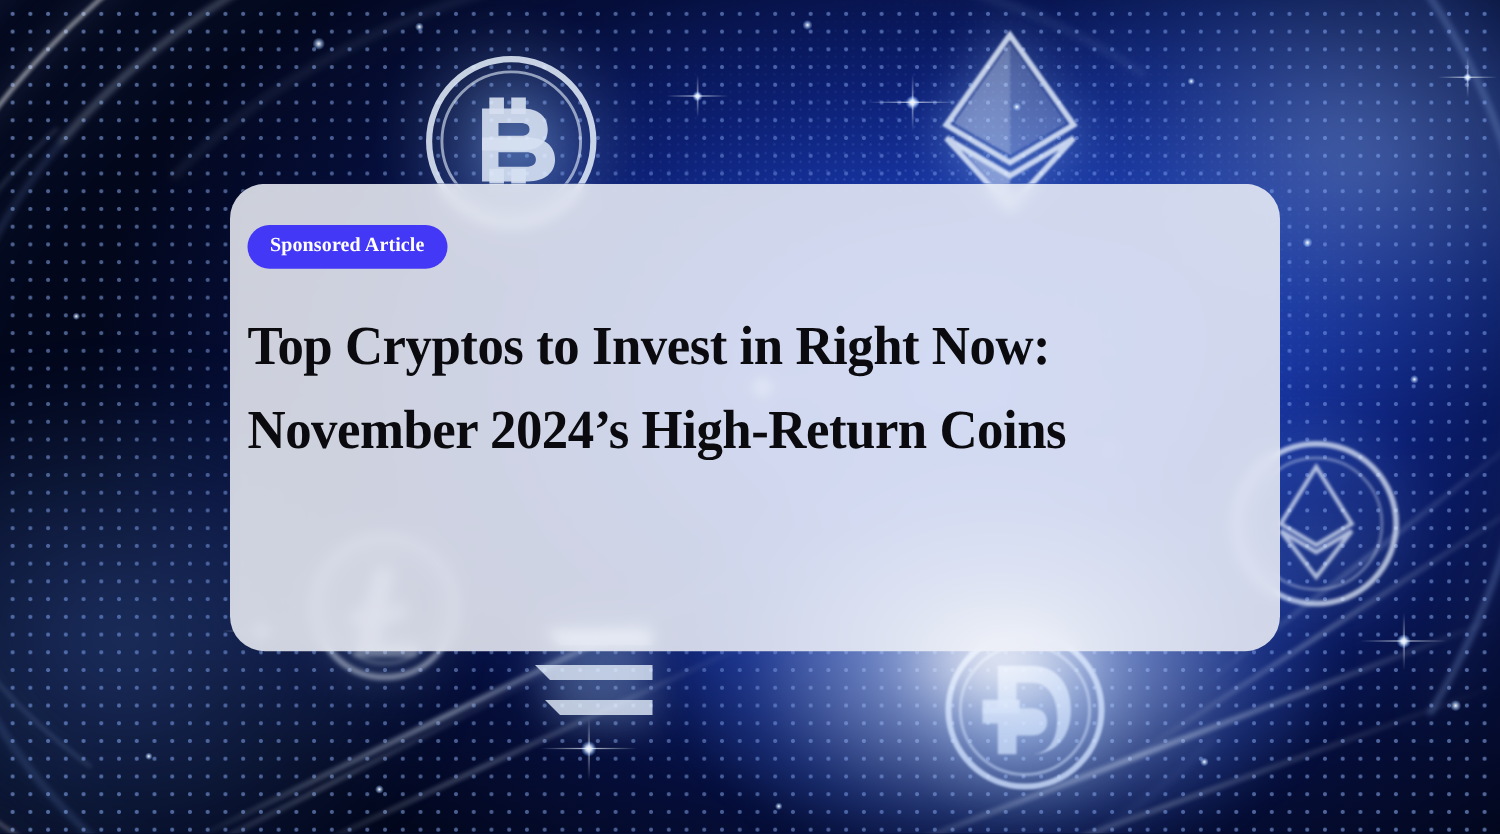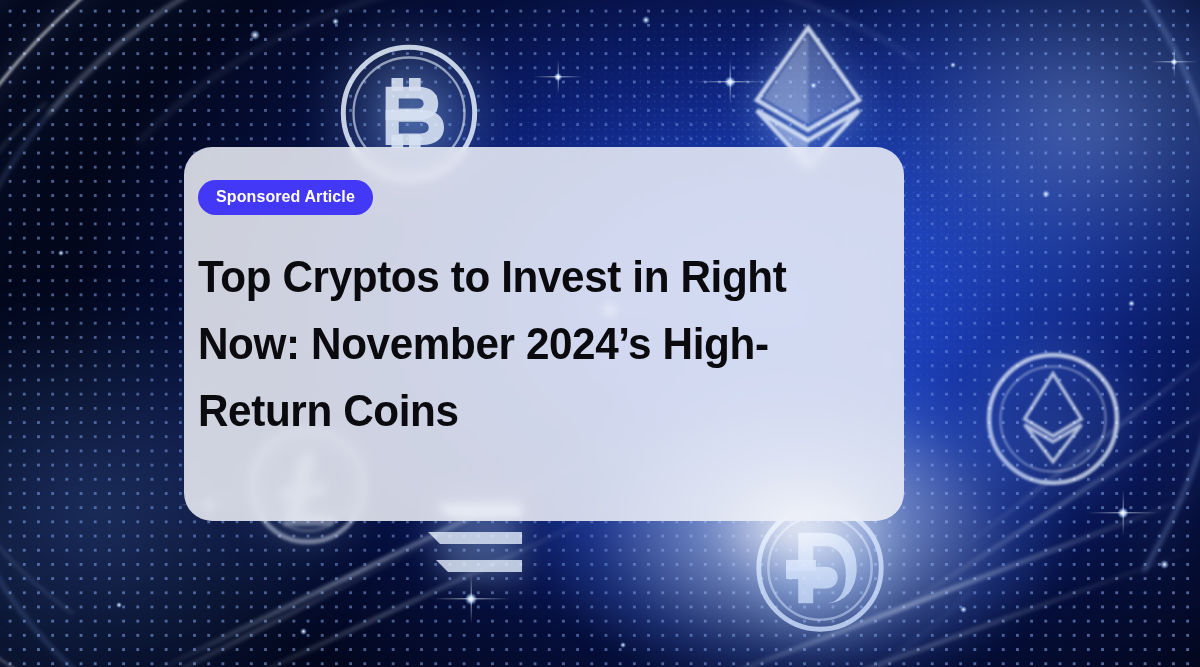--- a/index.html
+++ b/index.html
@@ -181,26 +181,27 @@
   .coin-eth  { left:744px; top:22px;  width:128px; height:150px; opacity:.90; filter:blur(0.8px) drop-shadow(0 0 20px rgba(150,195,255,0.9)); }
   .coin-ethc { left:982px; top:348px; width:142px; height:142px; opacity:.80; filter:blur(1.1px) drop-shadow(0 0 20px rgba(150,195,255,0.8)); }
   .coin-doge { left:752px; top:500px; width:136px; height:136px; opacity:.88; filter:blur(0.7px) drop-shadow(0 0 22px rgba(160,200,255,0.95)); }
   .coin-ltc  { left:246px; top:424px; width:124px; height:124px; opacity:.55; filter:blur(1.6px) drop-shadow(0 0 18px rgba(170,205,255,0.7)); }
   .coin-stack{ left:414px; top:498px; width:110px; height:84px;  opacity:.92; filter:blur(0.5px) drop-shadow(0 0 16px rgba(180,215,255,0.9)); }
 
   
   .card {
     position:absolute;
     left:184px; top:147px;
-    width:720px; height:374px;
+    width:840px; height:374px;
     border-radius:28px;
     background:rgba(239,241,248,0.86);
     backdrop-filter:blur(5px);
     -webkit-backdrop-filter:blur(5px);
     overflow:hidden;
+    font-family:Liberation Serif, serif;
   }
   .card-inner {
     position:relative;
     padding:33px 30px 0 14px;
     height:100%;
   }
 
   .badge {
     display:inline-block;
     background:#4338f5;

